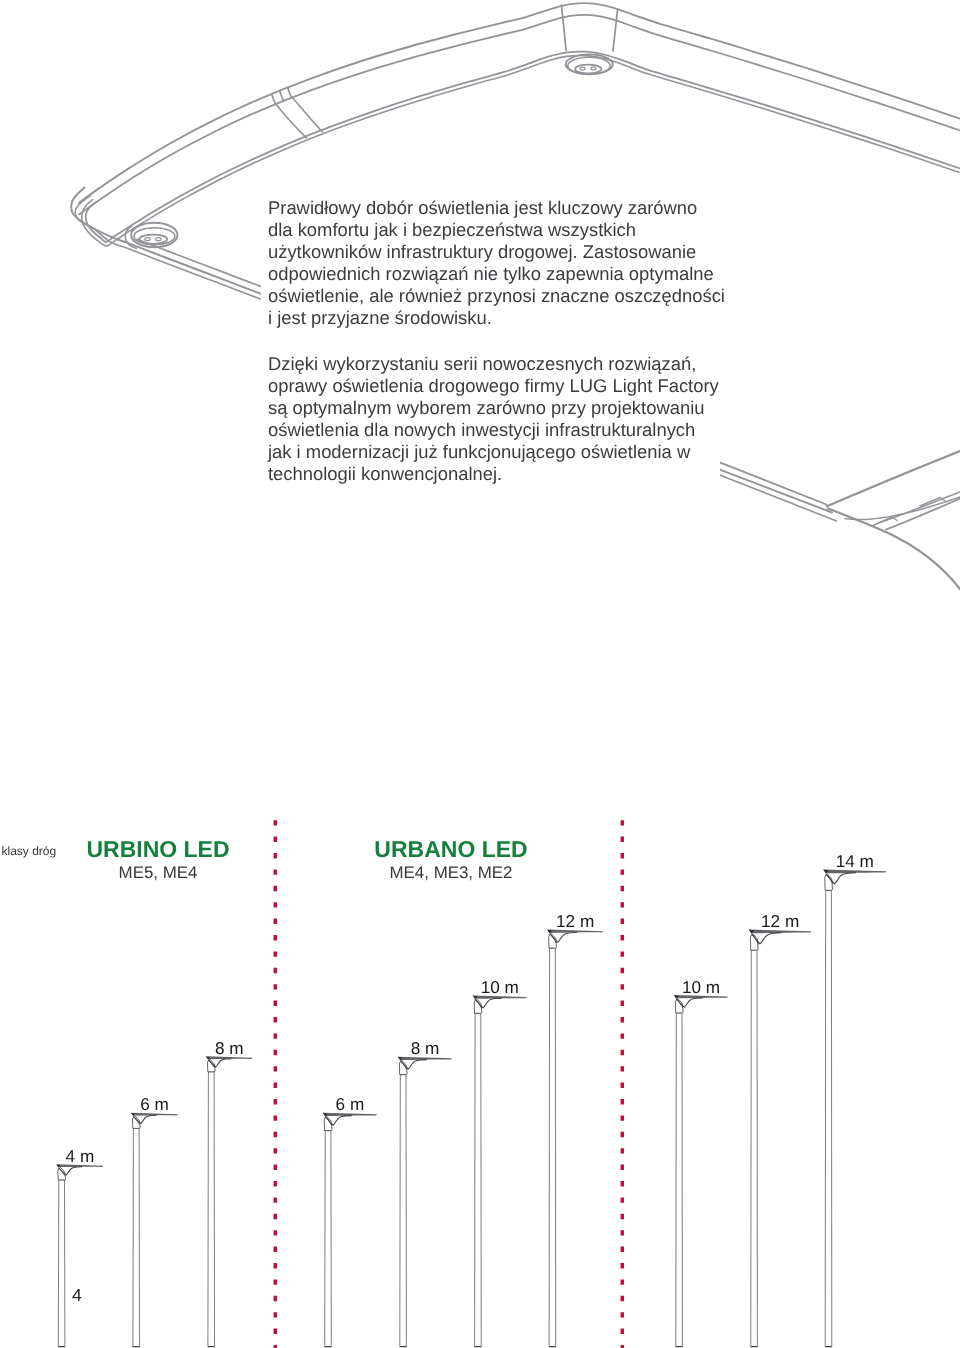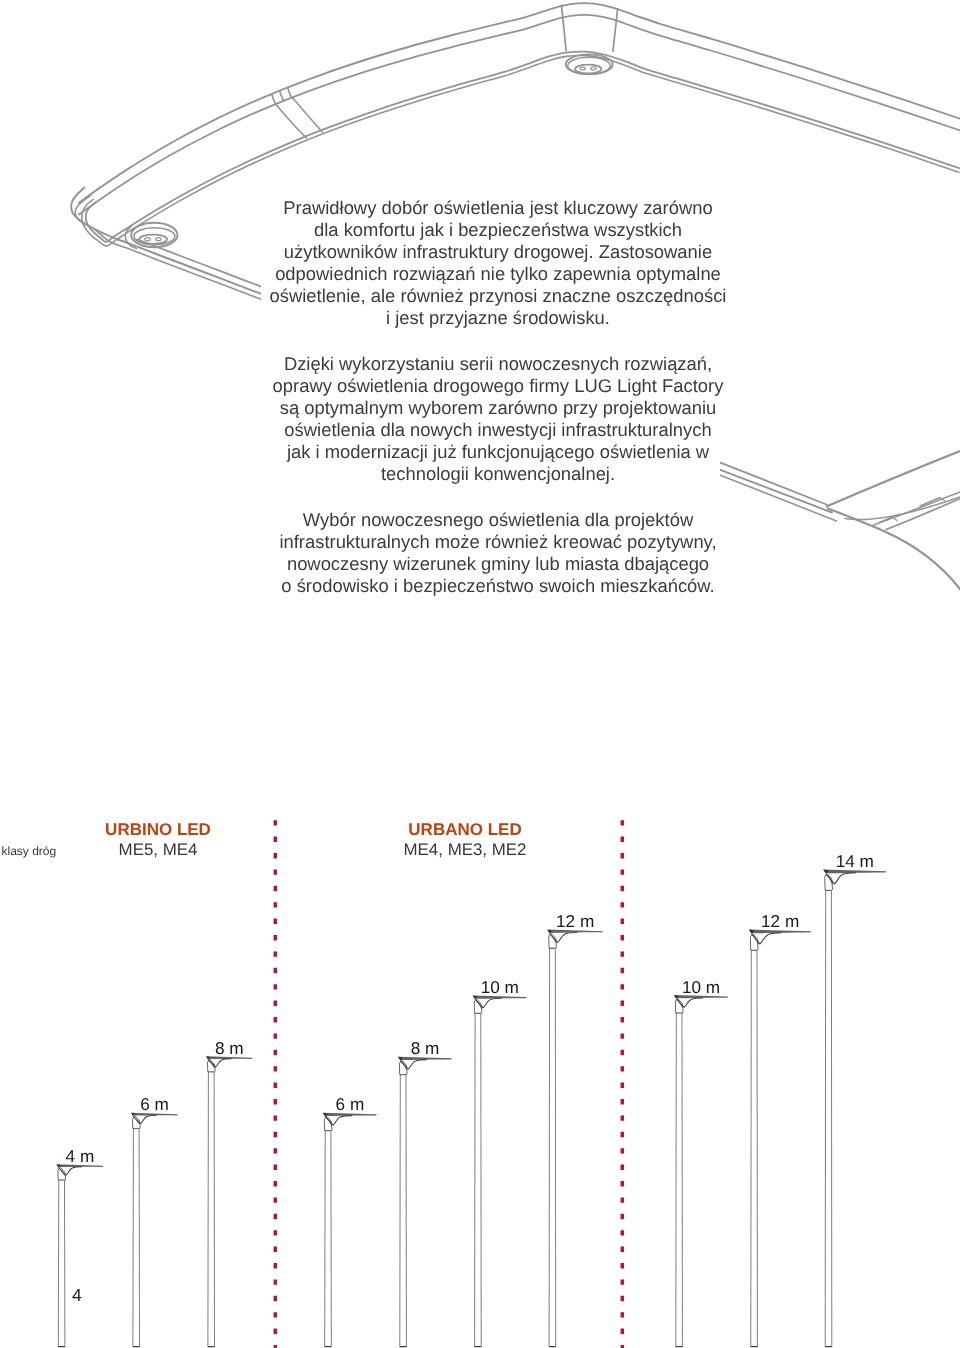--- a/index.html
+++ b/index.html
@@ -5,23 +5,23 @@
   html,body{margin:0;padding:0;background:#ffffff;}
   body{width:960px;height:1348px;position:relative;overflow:hidden;
        font-family:"Liberation Sans", sans-serif;color:#3c3c40;
        -webkit-font-smoothing:antialiased;text-rendering:geometricPrecision;}
   .page{position:absolute;left:0;top:0;width:960px;height:1348px;}
   svg{display:block;}
   #art-top{position:absolute;left:0;top:0;width:960px;height:700px;pointer-events:none;}
   #text-mask{position:absolute;left:260.6px;top:176px;width:459.2px;height:534px;background:#fff;}
   #chart-svg{position:absolute;left:0;top:812px;width:960px;height:536px;}
   .copy{position:absolute;left:268px;top:197.1px;width:460px;font-size:18.4px;line-height:22px;color:#3c3c40;}
-  .copy p{margin:0 0 24px 0;white-space:pre-line;text-align:center;}
+  .copy p{margin:0 0 24px 0;white-space:pre-line;}
   .grp{position:absolute;text-align:center;}
-  .grp .t{font-weight:bold;font-size:17px;color:#c2410c;}
+  .grp .t{font-weight:bold;font-size:23px;color:#15803d;margin-top:16px;}
   .grp .c{font-size:16.9px;color:#35353a;margin-top:0px;}
   #row-label{position:absolute;left:1.5px;top:843.5px;font-size:12px;color:#35353a;}
   .mlabel{position:absolute;font-size:17.2px;color:#18181c;white-space:nowrap;}
   #page-num{position:absolute;left:72px;top:1284.5px;font-size:17.6px;color:#1d1d22;}
 </style>
 </head>
 <body>
 
 <div class="page">
   <svg id="art-top" viewBox="0 0 960 700" width="960" height="700">
@@ -69,33 +69,29 @@
 użytkowników infrastruktury drogowej. Zastosowanie
 odpowiednich rozwiązań nie tylko zapewnia optymalne
 oświetlenie, ale również przynosi znaczne oszczędności
 i jest przyjazne środowisku.</p>
     <p>Dzięki wykorzystaniu serii nowoczesnych rozwiązań,
 oprawy oświetlenia drogowego firmy LUG Light Factory
 są optymalnym wyborem zarówno przy projektowaniu
 oświetlenia dla nowych inwestycji infrastrukturalnych
 jak i modernizacji już funkcjonującego oświetlenia w
 technologii konwencjonalnej.</p>
-    <p>Wybór nowoczesnego oświetlenia dla projektów
-infrastrukturalnych może również kreować pozytywny,
-nowoczesny wizerunek gminy lub miasta dbającego
-o środowisko i bezpieczeństwo swoich mieszkańców.</p>
   </div>
 
   <div id="row-label">klasy dróg</div>
 
   <div class="grp" style="left:58px;top:820px;width:200px;">
     <div class="t">URBINO LED</div>
     <div class="c">ME5, ME4</div>
   </div>
-  <div class="grp" style="left:365px;top:820px;width:200px;text-align:center;">
+  <div class="grp" style="left:351px;top:820px;width:200px;text-align:center;">
     <div class="t">URBANO LED</div>
     <div class="c">ME4, ME3, ME2</div>
   </div>
 
   <div class="mlabel" style="left:79.9px;top:1145.8px;transform:translateX(-50%);">4 m</div>
   <div class="mlabel" style="left:154.5px;top:1094.3px;transform:translateX(-50%);">6 m</div>
   <div class="mlabel" style="left:229.3px;top:1037.8px;transform:translateX(-50%);">8 m</div>
   <div class="mlabel" style="left:349.9px;top:1094.2px;transform:translateX(-50%);">6 m</div>
   <div class="mlabel" style="left:425.0px;top:1038.2px;transform:translateX(-50%);">8 m</div>
   <div class="mlabel" style="left:499.8px;top:976.9px;transform:translateX(-50%);">10 m</div>

